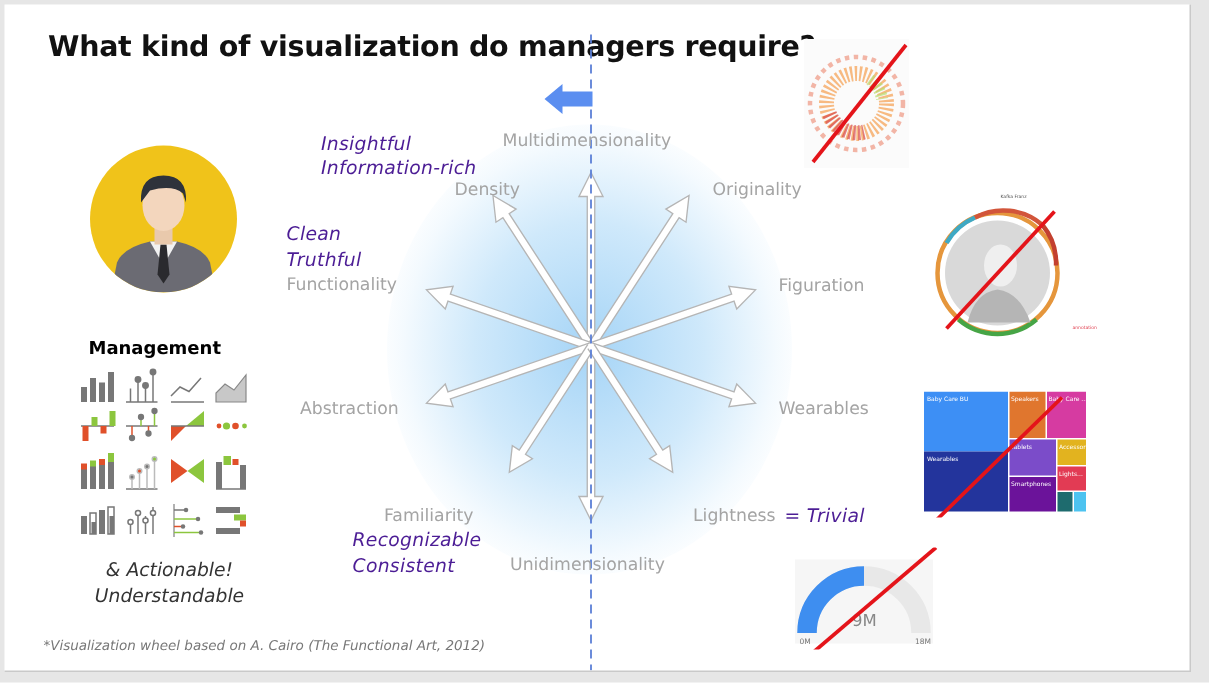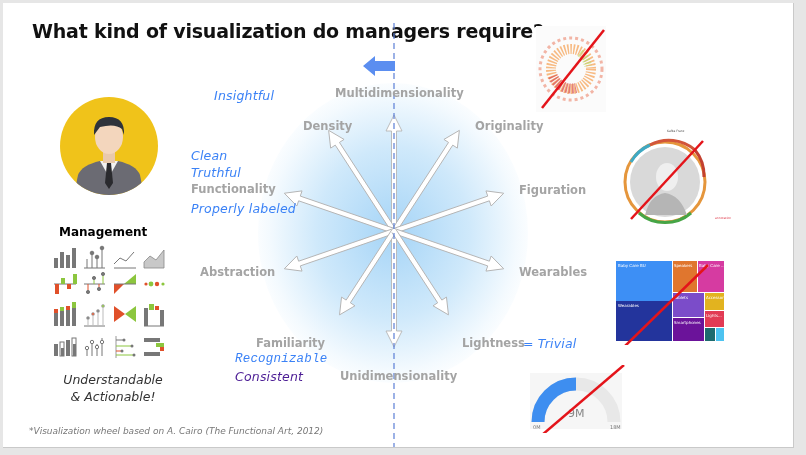--- a/index.html
+++ b/index.html
@@ -3,22 +3,22 @@
 <meta charset="utf-8">
 <style>
   html,body{margin:0;padding:0;}
   body{width:806px;height:455px;background:#e6e6e6;position:relative;overflow:hidden;font-family:"Liberation Sans",sans-serif;}
   .slide{position:absolute;left:3px;top:3px;width:790px;height:444px;background:#fff;border-right:1px solid #c9c9c9;border-bottom:1px solid #c9c9c9;overflow:hidden;}
   .title{position:absolute;left:29px;top:17px;font-family:"DejaVu Sans",sans-serif;font-weight:bold;font-size:19px;color:#111;letter-spacing:-0.2px;}
   .logo{position:absolute;left:681px;top:17px;display:flex;align-items:center;gap:6px;}
   .logo-text{font-family:"DejaVu Sans",sans-serif;font-size:17px;color:#222;}
   .glow{position:absolute;left:255px;top:80px;width:270px;height:300px;border-radius:50%;background:radial-gradient(ellipse at 50% 50%, rgba(150,205,245,0.85) 0%, rgba(175,218,248,0.6) 40%, rgba(210,235,252,0.25) 65%, rgba(255,255,255,0) 75%);}
   .wheel{position:absolute;left:0;top:0;}
-  .axis-label{position:absolute;font-family:"DejaVu Sans",sans-serif;font-weight:bold;font-size:11.5px;color:#a4a4a4;white-space:nowrap;}
-  .hand{position:absolute;font-family:"DejaVu Sans",sans-serif;font-style:italic;font-size:12.5px;color:#3b82f6;white-space:nowrap;letter-spacing:0.2px;}
+  .axis-label{position:absolute;font-family:"DejaVu Sans",sans-serif;font-weight:normal;font-size:11.5px;color:#a4a4a4;white-space:nowrap;}
+  .hand{position:absolute;font-family:"DejaVu Sans",sans-serif;font-style:italic;font-size:12.5px;color:#4c1d95;white-space:nowrap;letter-spacing:0.2px;}
   .hand.red{color:#4c1d95;}
   .avatar{position:absolute;left:57px;top:94px;width:98px;height:98px;border-radius:50%;background:#f0c31a;overflow:hidden;}
   .mgmt{position:absolute;left:56px;top:222px;font-family:"DejaVu Sans",sans-serif;font-weight:bold;font-size:12px;color:#000000;}
   .icons{position:absolute;left:49px;top:241px;width:120px;height:120px;}
   .caption{position:absolute;left:40px;top:368px;width:140px;text-align:center;font-family:"DejaVu Sans",sans-serif;font-style:italic;font-size:12.5px;line-height:17px;color:#333;}
   .footnote{position:absolute;left:26px;top:423px;font-family:"DejaVu Sans",sans-serif;font-style:italic;font-size:9px;color:#777;}
   .thumb{position:absolute;}
 </style>
 </head>
 <body>
@@ -77,24 +77,24 @@
   <div class="axis-label" style="left:472px;top:116px;">Originality</div>
   <div class="axis-label" style="left:188px;top:179px;">Functionality</div>
   <div class="axis-label" style="left:516px;top:180px;">Figuration</div>
   <div class="axis-label" style="left:197px;top:262px;">Abstraction</div>
   <div class="axis-label" style="left:516px;top:262px;">Wearables</div>
   <div class="axis-label" style="left:253px;top:333px;">Familiarity</div>
   <div class="axis-label" style="left:459px;top:333px;">Lightness</div>
   <div class="axis-label" style="left:337px;top:366px;">Unidimensionality</div>
 
   <div class="hand" style="left:211px;top:85px;">Insightful</div>
+  <div class="hand" style="left:211px;top:101px;">Information-rich</div>
   <div class="hand" style="left:188px;top:145px;">Clean</div>
   <div class="hand" style="left:188px;top:162px;">Truthful</div>
-  <div class="hand" style="left:188px;top:198px;">Properly labeled</div>
-  <div class="hand" style="left:232px;top:349px;font-family:Liberation Mono, monospace;">Recognizable</div>
+  <div class="hand" style="left:232px;top:349px;">Recognizable</div>
   <div class="hand red" style="left:232px;top:366px;">Consistent</div>
   <div class="hand" style="left:520px;top:333px;">= Trivial</div>
 
   <div class="avatar">
     <svg width="98" height="98" viewBox="0 0 98 98">
       <path d="M14,98 L18,78 Q22,68 40,64 L58,64 Q76,68 80,78 L84,98 Z" fill="#6b6b73"></path>
       <path d="M40,64 L49,80 L58,64 Z" fill="#f2f2f2"></path>
       <path d="M47,66 L51,66 L53,86 L49,92 L45,86 Z" fill="#2a2a2e"></path>
       <rect x="43" y="52" width="12" height="14" fill="#e9c9ac"></rect>
       <ellipse cx="49" cy="40" rx="14" ry="17" fill="#f3d6bd"></ellipse>
@@ -223,22 +223,22 @@
       </g>
     <g>
         <rect x="92" y="94" width="16" height="4" fill="#777"></rect>
         <rect x="92" y="108" width="16" height="4" fill="#777"></rect>
         <rect x="104" y="99" width="8" height="4" fill="#8cc63e"></rect>
         <rect x="108" y="103" width="4" height="4" fill="#e0502a"></rect>
       </g>
   </svg>
 
   <div class="caption">
+    <div>&amp; Actionable!</div>
     <div>Understandable</div>
-    <div>&amp; Actionable!</div>
   </div>
 
   <svg class="thumb" style="left:533px;top:23px;" width="70" height="86" viewBox="0 0 70 86">
     <rect width="70" height="86" fill="#fbfbfb"></rect>
     <circle cx="35" cy="43" r="31" fill="none" stroke="#f2b5a6" stroke-width="3" stroke-dasharray="3,3"></circle>
     <circle cx="35" cy="43" r="20" fill="none" stroke="#f6a45a" stroke-width="10" stroke-dasharray="1.5,1.5" opacity="0.75"></circle>
     <path d="M17,50 A20,20 0 0 0 40,62" fill="none" stroke="#d94a4a" stroke-width="10" stroke-dasharray="1.5,1.5" opacity="0.7"></path>
     <path d="M44,27 A20,20 0 0 1 52,40" fill="none" stroke="#b9dc6e" stroke-width="8" stroke-dasharray="1.5,1.5" opacity="0.7"></path>
     <line x1="6" y1="82" x2="68" y2="4" stroke="#e4141a" stroke-width="2.5"></line>
   </svg>

